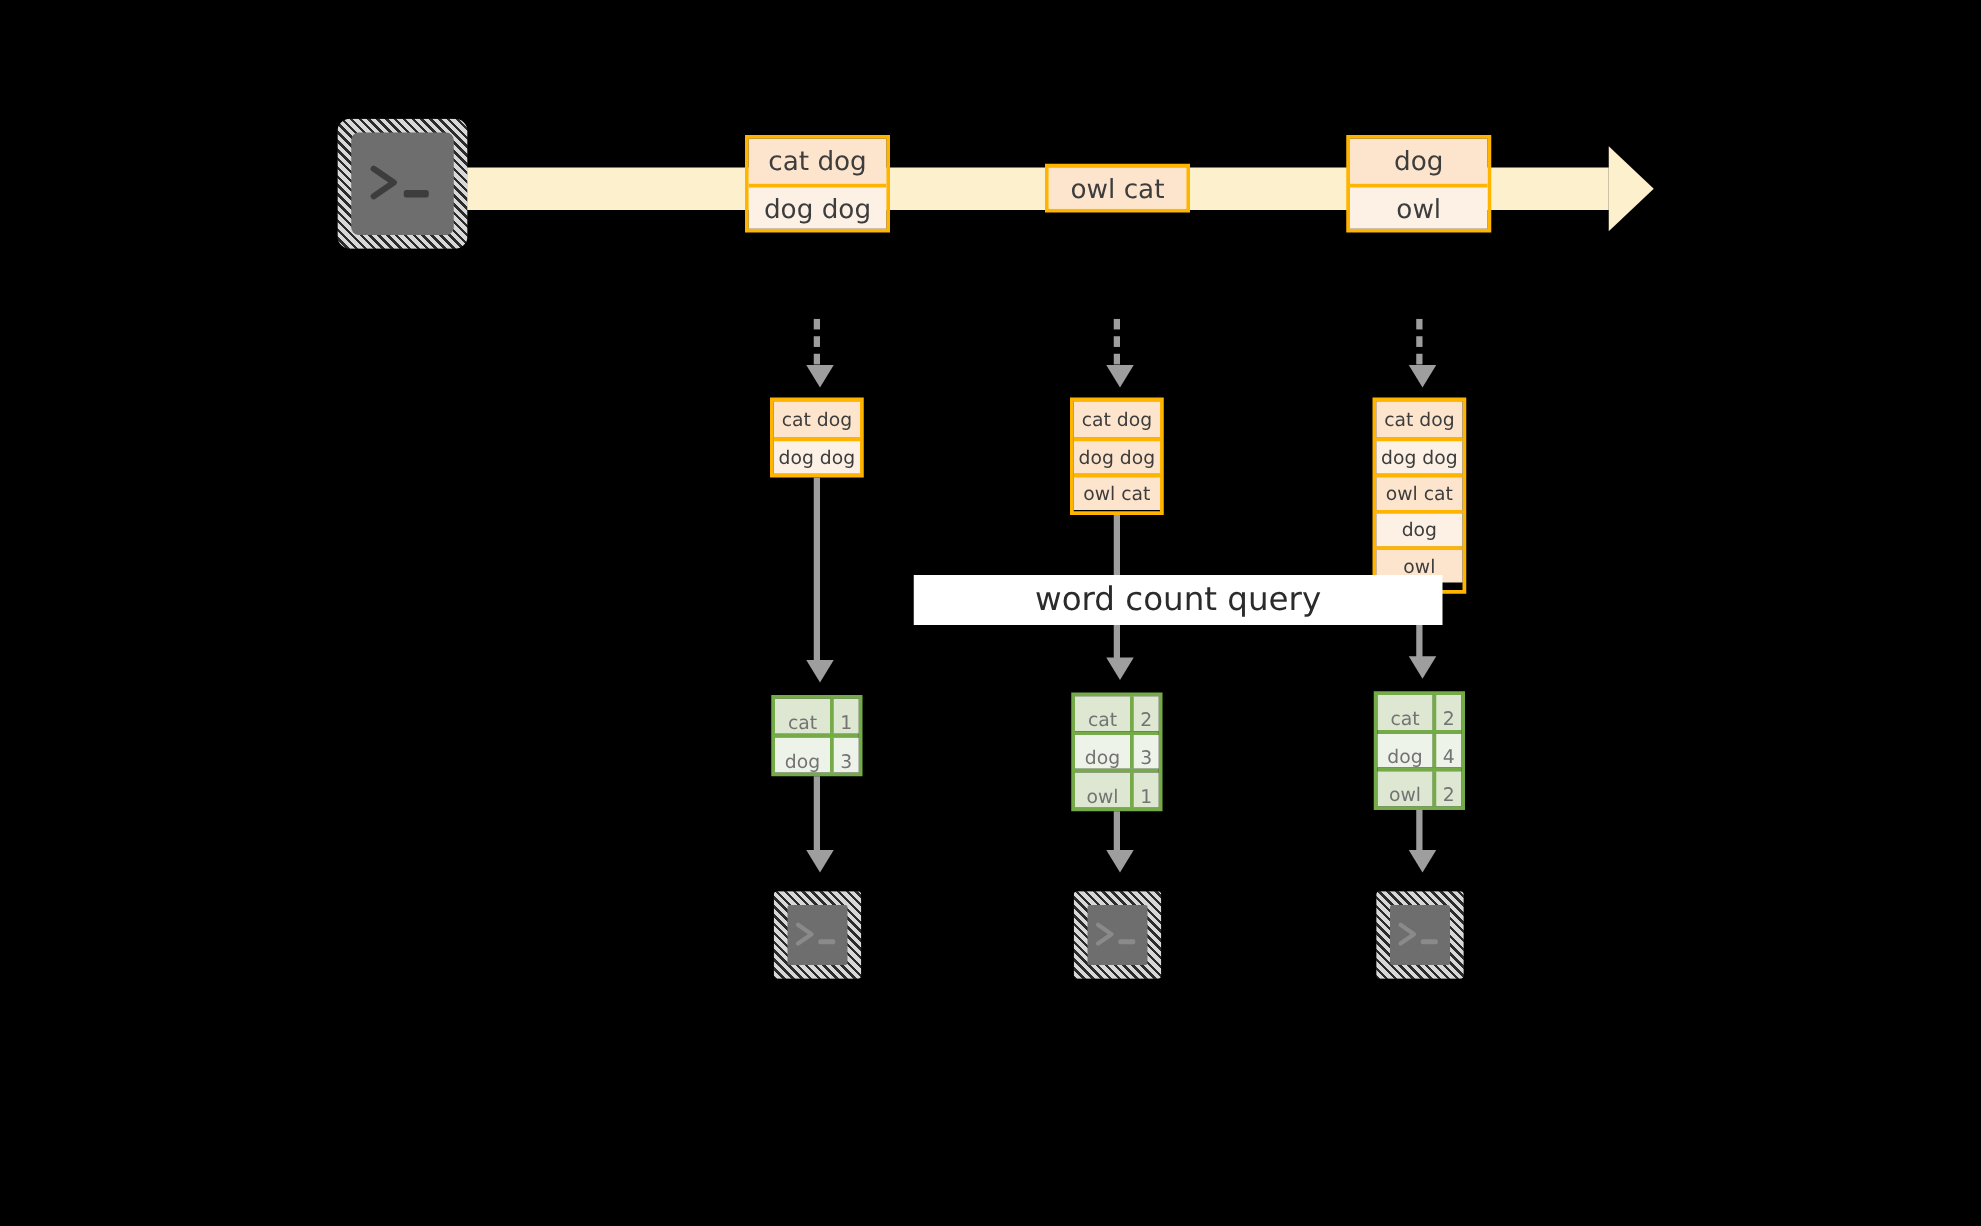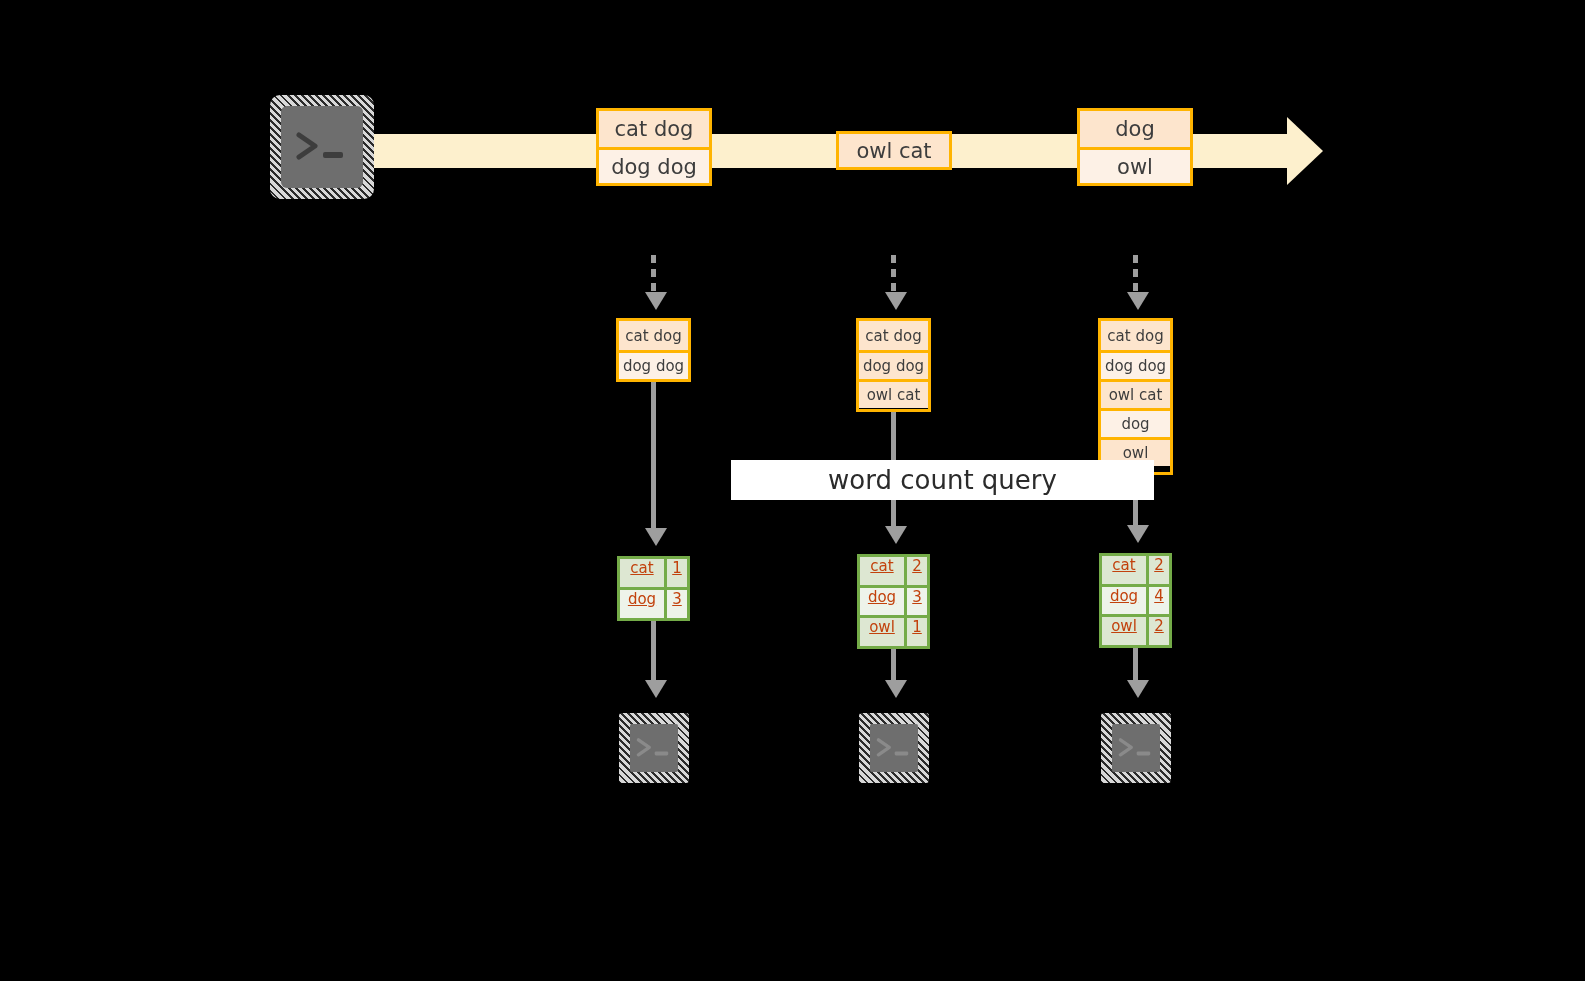--- a/index.html
+++ b/index.html
@@ -32,22 +32,22 @@
       justify-content:center;color:#3d3d3d;white-space:nowrap;}
   .rec .cell.dark{background:#fde5cd;}
   .rec .cell.lite{background:#fdf1e6;}
   .rec .cell + .cell{border-top:3px solid #ffb400;justify-content:center;}
 
   
   .res{position:absolute;box-sizing:border-box;border:3px solid #74ab48;
       display:flex;flex-direction:column;}
   .res .row{display:flex;flex:1;}
   .res .row + .row{border-top:3px solid #74ab48;}
-  .res .k,.res .v{box-sizing:border-box;display:flex;align-items:flex-start;
-      justify-content:center;color:#c2410c;text-decoration:underline;}
+  .res .k,.res .v{box-sizing:border-box;display:flex;align-items:flex-end;
+      justify-content:center;color:#737373;}
   .res .v{border-left:3px solid #74ab48;}
   .res .row.dark .k,.res .row.dark .v{background:#dde7d2;}
   .res .row.lite .k,.res .row.lite .v{background:#eef3ea;}
 
   
   .vline{position:absolute;background:#9e9e9e;width:5px;}
   .vdash{position:absolute;width:5px;
       background-image:linear-gradient(#9e9e9e 60%,rgba(0,0,0,0) 0);
       background-size:5px 14px;background-repeat:repeat-y;}
   .vhead{position:absolute;width:0;height:0;

